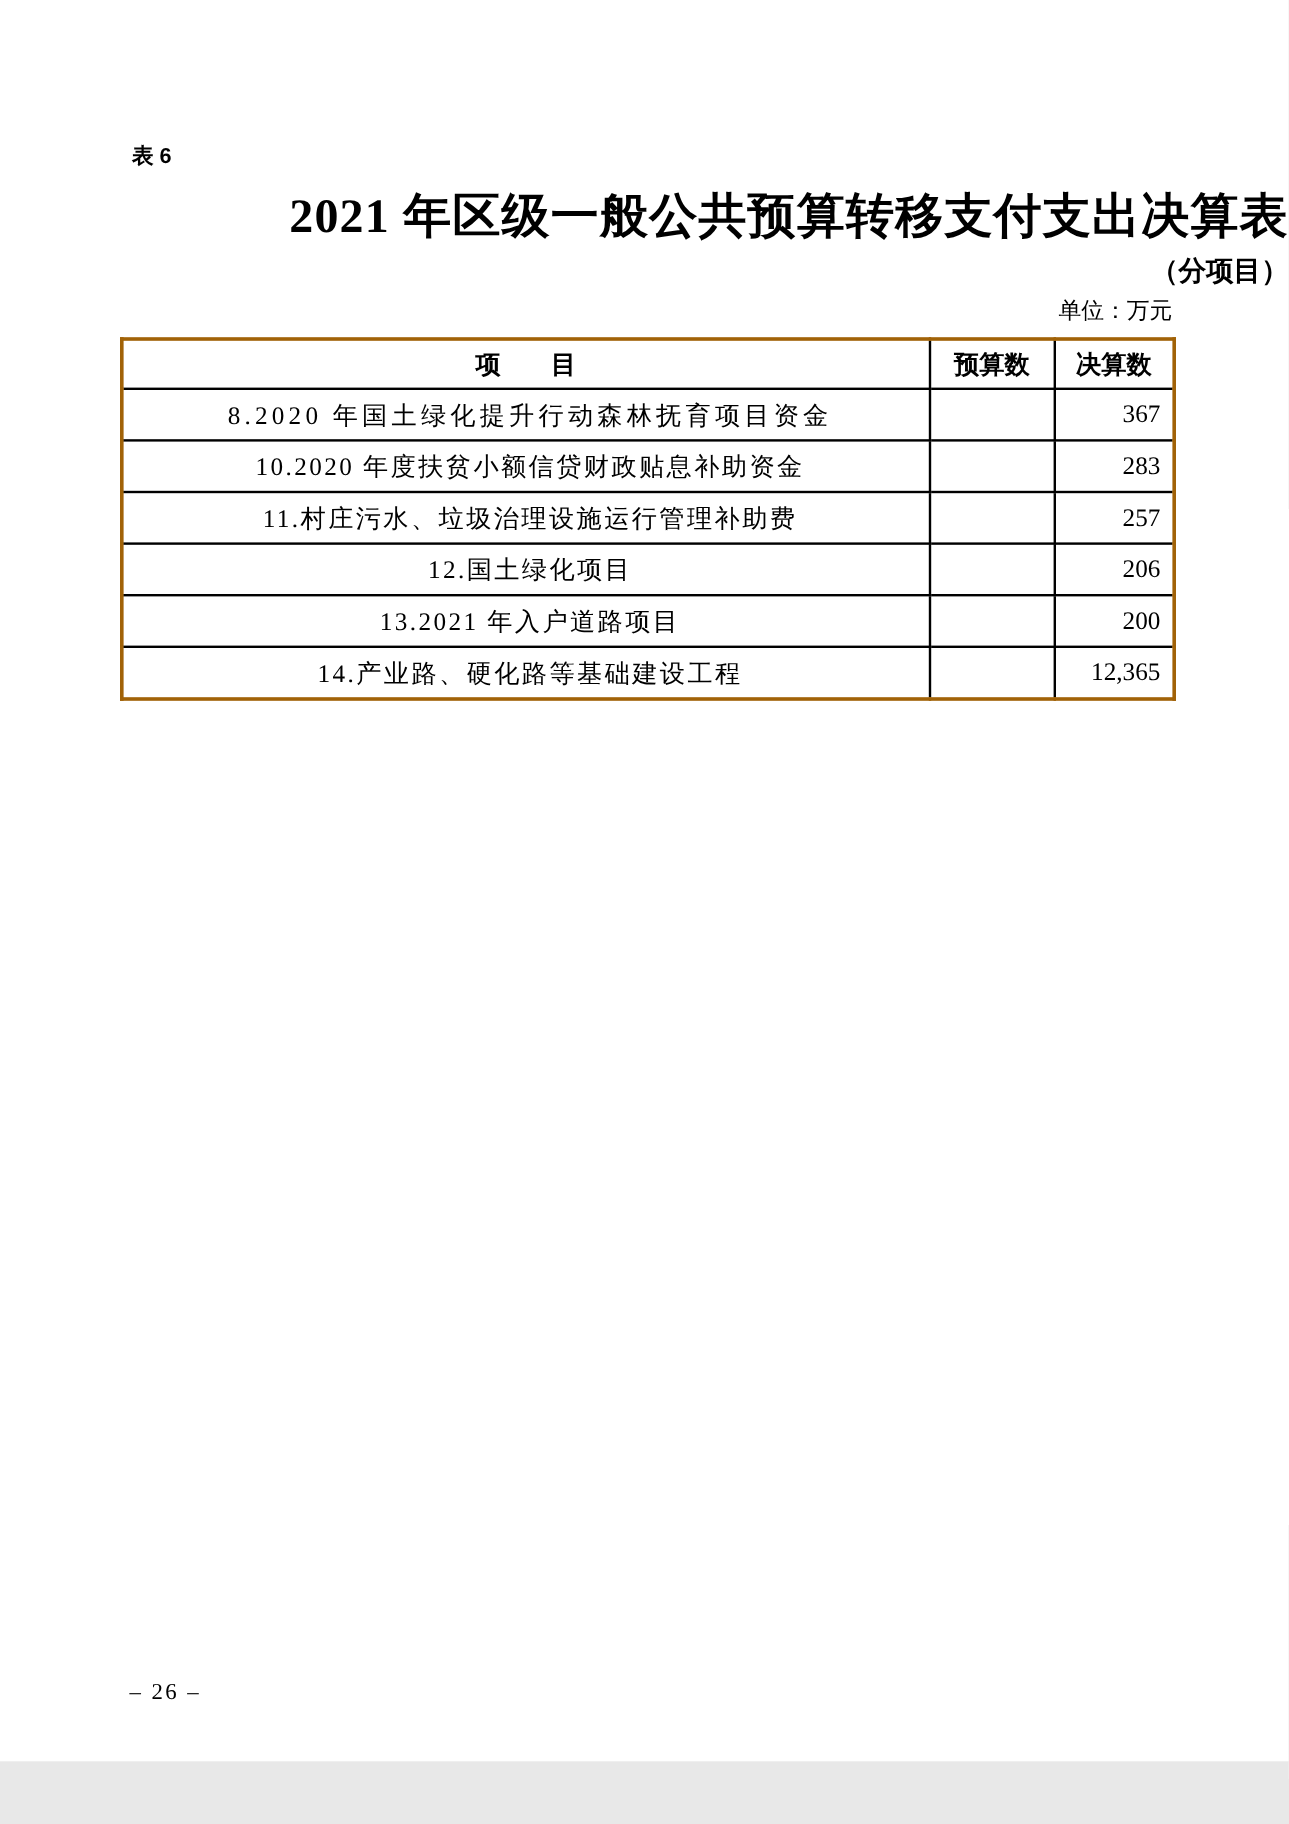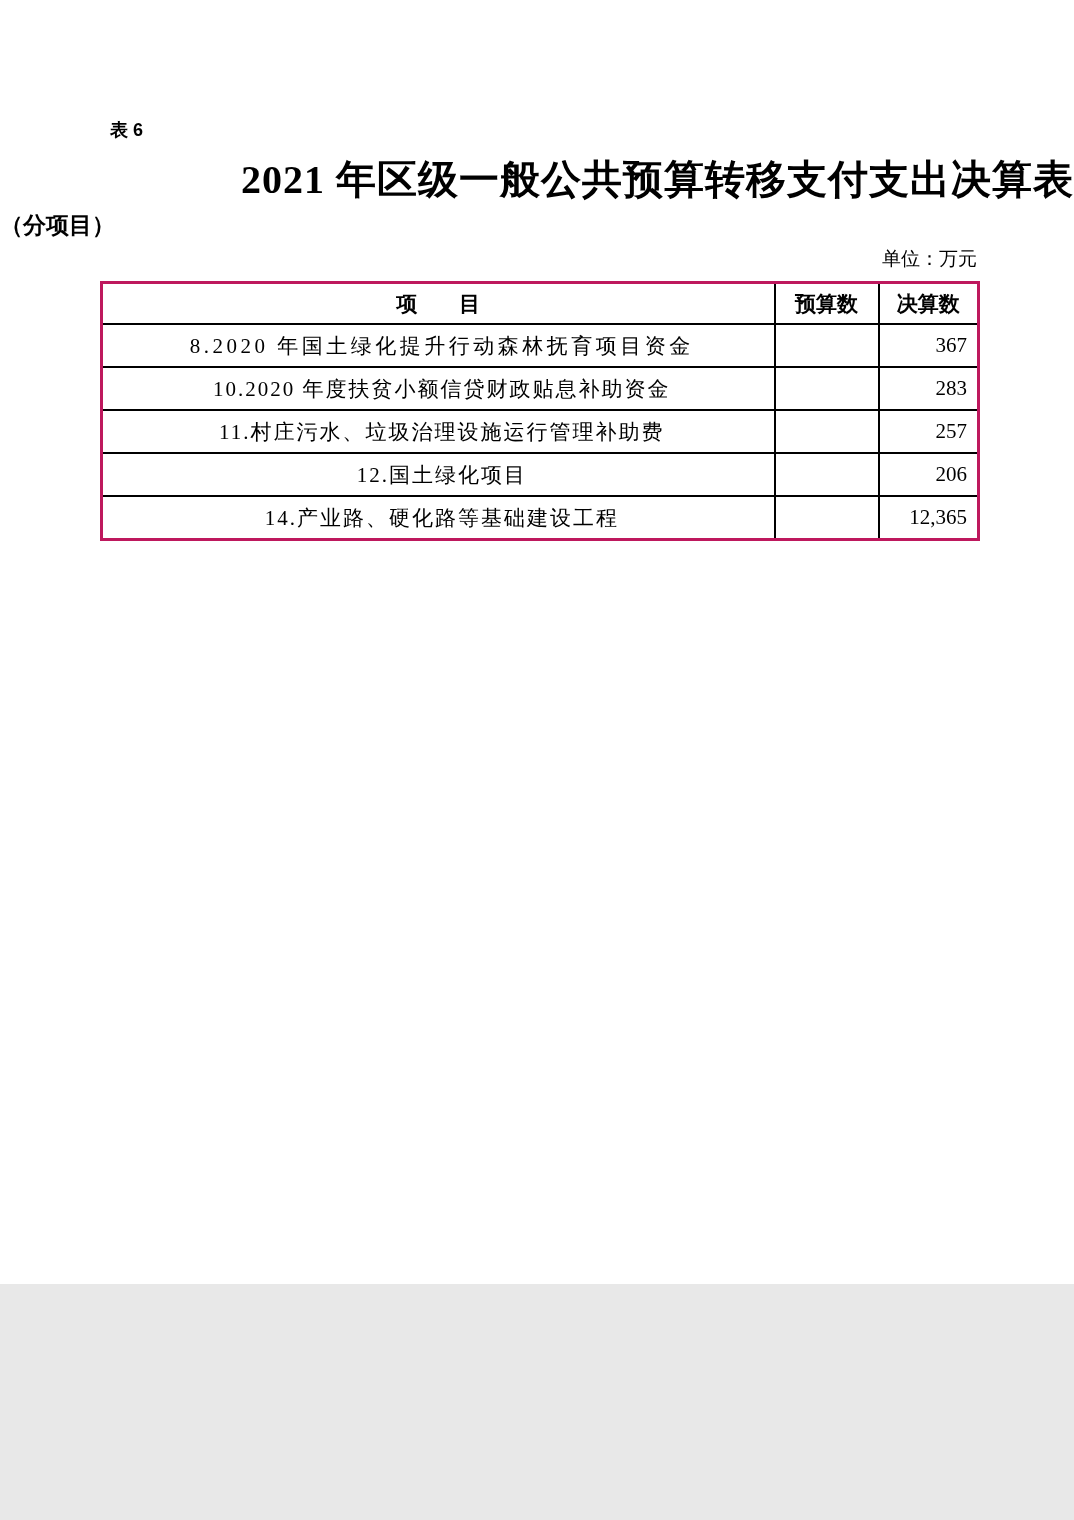--- a/index.html
+++ b/index.html
@@ -3,21 +3,21 @@
 <meta charset="utf-8">
 <style>
   html, body {
     margin: 0;
     padding: 0;
     background: #e8e8e8;
   }
   .sheet {
     position: relative;
     width: 1074px;
-    height: 1284px;
+    height: 1468px;
     margin: 0 auto;
     background: #ffffff;
     font-family: "Liberation Serif", "DejaVu Serif", serif;
     color: #000000;
     overflow: hidden;
   }
   .table-label {
     position: absolute;
     left: 110px;
     top: 118px;
@@ -34,38 +34,38 @@
     font-size: 40px;
     font-weight: bold;
     letter-spacing: 1px;
     font-family: "Liberation Serif", "DejaVu Serif", serif;
   }
   .doc-subtitle {
     position: absolute;
     left: 0;
     top: 210px;
     width: 100%;
-    text-align: left;
+    text-align: right;
     font-size: 23px;
     font-weight: bold;
   }
   .unit-note {
     position: absolute;
     right: 97px;
     top: 246px;
     font-size: 19px;
   }
   table.budget-table {
     position: absolute;
     left: 100px;
     top: 281px;
     width: 877px;
     border-collapse: collapse;
     table-layout: fixed;
-    border: 3px solid #be185d;
+    border: 3px solid #a16207;
   }
   table.budget-table col.c-item  { width: 673px; }
   table.budget-table col.c-budget{ width: 104px; }
   table.budget-table col.c-final { width: 100px; }
   table.budget-table th,
   table.budget-table td {
     border: 2px solid #000000;
     font-size: 21px;
     vertical-align: middle;
     overflow: hidden;
@@ -146,20 +146,25 @@
         <td class="cell-item">11.村庄污水、垃圾治理设施运行管理补助费</td>
         <td class="cell-budget"></td>
         <td class="cell-final">257</td>
       </tr>
       <tr>
         <td class="cell-item">12.国土绿化项目</td>
         <td class="cell-budget"></td>
         <td class="cell-final">206</td>
       </tr>
       <tr>
+        <td class="cell-item">13.2021 年入户道路项目</td>
+        <td class="cell-budget"></td>
+        <td class="cell-final">200</td>
+      </tr>
+      <tr>
         <td class="cell-item">14.产业路、硬化路等基础建设工程</td>
         <td class="cell-budget"></td>
         <td class="cell-final">12,365</td>
       </tr>
     </tbody>
   </table>
 
   <div class="page-number">– 26 –</div>
 
 </div>

